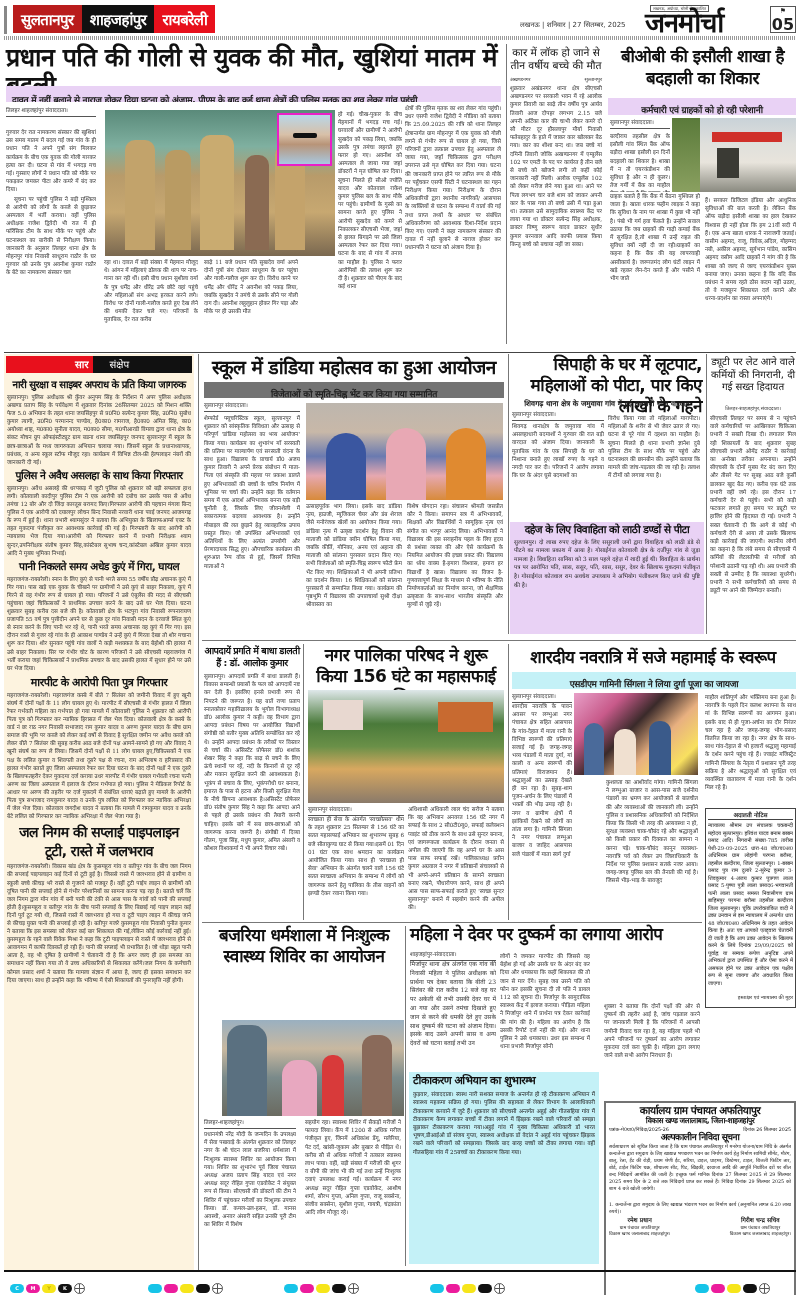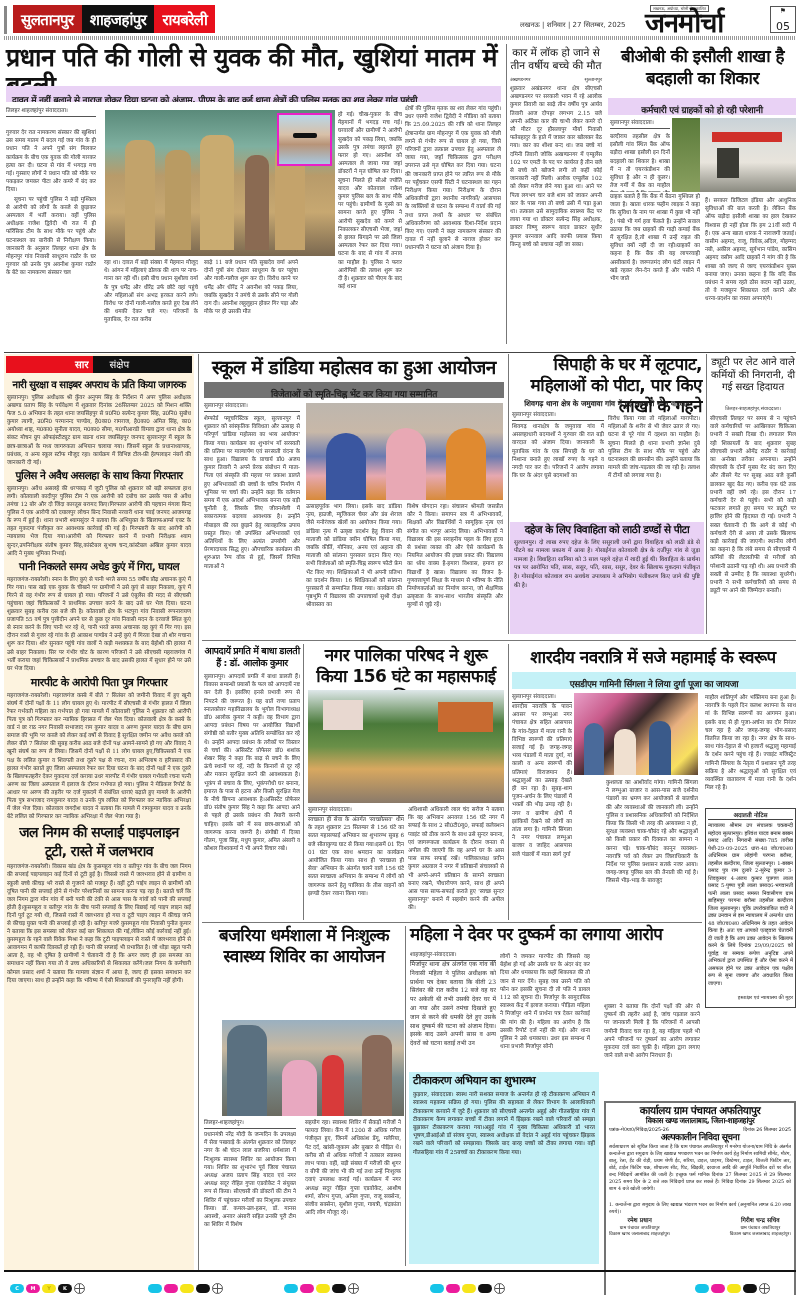--- a/index.html
+++ b/index.html
@@ -28,21 +28,21 @@
 <div class="abs" style="left:13px;top:5px;display:flex;">
   <span class="city-tab" style="background:#b91c1c;">सुलतानपुर</span>
   <span class="city-tab" style="background:#111;">शाहजहांपुर</span>
   <span class="city-tab" style="background:#e8101c;">रायबरेली</span>
 </div>
 <div class="abs" style="left:495px;top:20px;font-size:7px;color:#333;margin-left:25px;">लखनऊ | शनिवार | 27 सितम्बर, 2025</div>
 <div class="abs" style="left:650px;top:5px;font-size:4px;color:#333;border:1px solid #555;padding:0 2px;">लखनऊ, अयोध्या, बरेली से प्रकाशित</div>
 <div class="abs hl" style="left:645px;top:8px;font-size:27px;color:#111;letter-spacing:-1px;">जनमोर्चा</div>
 <div class="abs" style="left:770px;top:6px;width:26px;height:27px;border:1px solid #555;text-align:center;">
   <span style="display:block;font-size:7px;line-height:8px;">⚑</span>
-  <span style="font-size:11px;font-weight:normal;">05</span>
+  <span style="font-size:16px;font-weight:bold;">05</span>
 </div>
 <div class="abs" style="left:4px;top:36px;width:792px;height:4px;background:repeating-linear-gradient(90deg,#999 0 1px,#fff 1px 2px);"></div>
 
 <div class="abs hl" style="left:6px;top:44px;width:500px;font-size:25px;">प्रधान पति की गोली से युवक की मौत, खुशियां मातम में बदली</div>
 <div class="abs" style="left:6px;top:86px;width:495px;height:16px;background:#e9d2f5;padding:2px 6px;overflow:hidden;">
   <span style="font-size:9px;font-weight:bold;white-space:nowrap;letter-spacing:-0.3px;">दावत में नहीं बुलाने से नाराज होकर दिया घटना को अंजाम, पीएम के बाद कई थाना क्षेत्रों की पुलिस मृतक का शव लेकर गांव पहुंची</span>
 </div>
 <div class="abs byline" style="left:6px;top:106px;width:90px;">तिलहर शाहजहांपुर संवाददाता।</div>
 <div class="abs txt" style="left:6px;top:128px;width:90px;height:222px;">
   <p style="text-indent:0;">गुरुवार देर रात नामकरण संस्कार की खुशियां उस समय मातम में बदल गईं जब गांव के ही प्रधान पति ने अपने पुत्रों संग मिलकर कार्यक्रम के बीच एक युवक की गोली मारकर हत्या कर दी। घटना से गांव में भगदड़ मच गई। गुस्साए लोगों ने प्रधान पति को मौके पर पकड़कर जमकर पीटा और कमरे में बंद कर दिया।</p>

